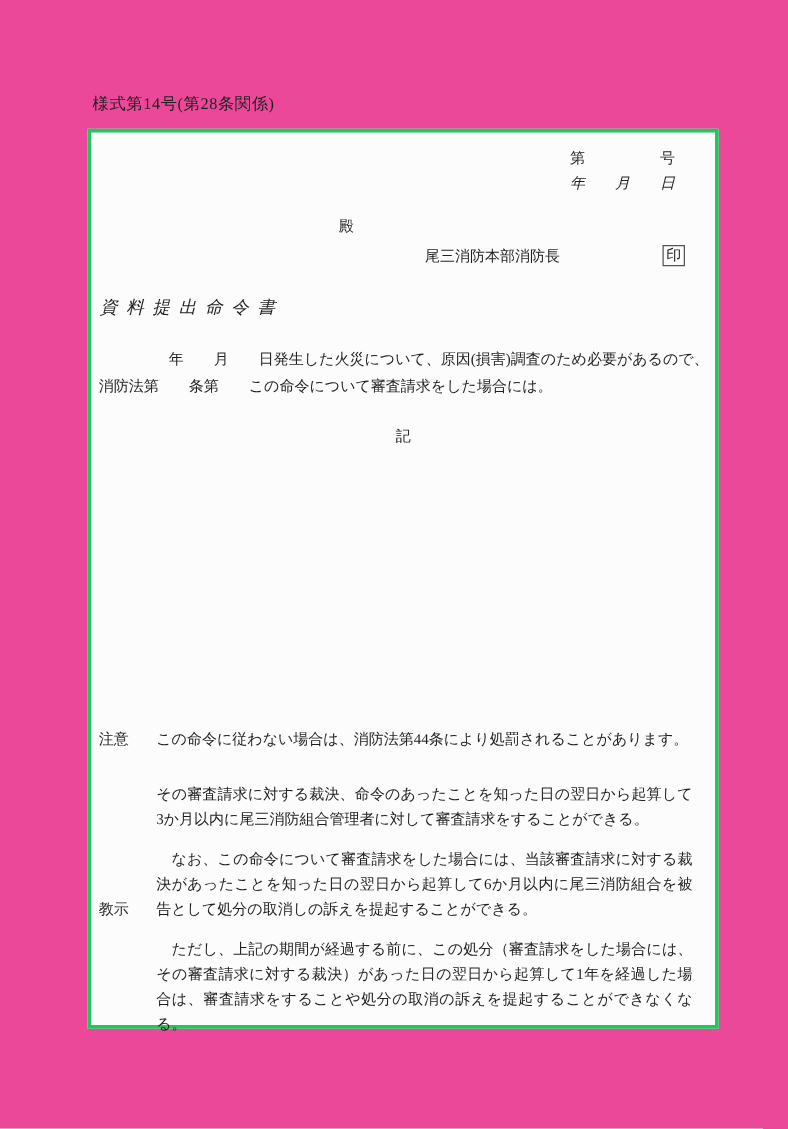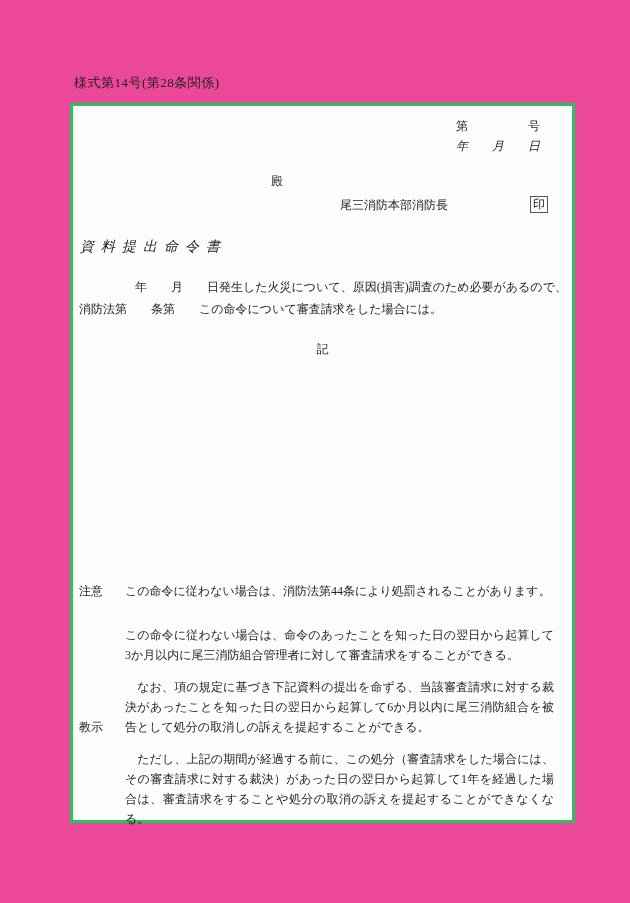--- a/index.html
+++ b/index.html
@@ -139,22 +139,22 @@
       <div class="note-row">
         <span class="note-label">注意</span>
         <div class="note-text">
           <p>この命令に従わない場合は、消防法第44条により処罰されることがあります。</p>
         </div>
       </div>
 
       <div class="note-row">
         <span class="note-label">教示</span>
         <div class="note-text">
-          <p>この命令に従わない場合は、命令のあったことを知った日の翌日から起算して3か月以内に尾三消防組合管理者に対して審査請求をすることができる。</p>
-          <p>　なお、項の規定に基づき下記資料の提出を命ずる、当該審査請求に対する裁決があったことを知った日の翌日から起算して6か月以内に尾三消防組合を被告として処分の取消しの訴えを提起することができる。</p>
+          <p>その審査請求に対する裁決、命令のあったことを知った日の翌日から起算して3か月以内に尾三消防組合管理者に対して審査請求をすることができる。</p>
+          <p>　なお、この命令について審査請求をした場合には、当該審査請求に対する裁決があったことを知った日の翌日から起算して6か月以内に尾三消防組合を被告として処分の取消しの訴えを提起することができる。</p>
           <p>　ただし、上記の期間が経過する前に、この処分（審査請求をした場合には、その審査請求に対する裁決）があった日の翌日から起算して1年を経過した場合は、審査請求をすることや処分の取消の訴えを提起することができなくなる。</p>
         </div>
       </div>
 
     </div>
 
   </div>
 </div>
 
 </body></html>

